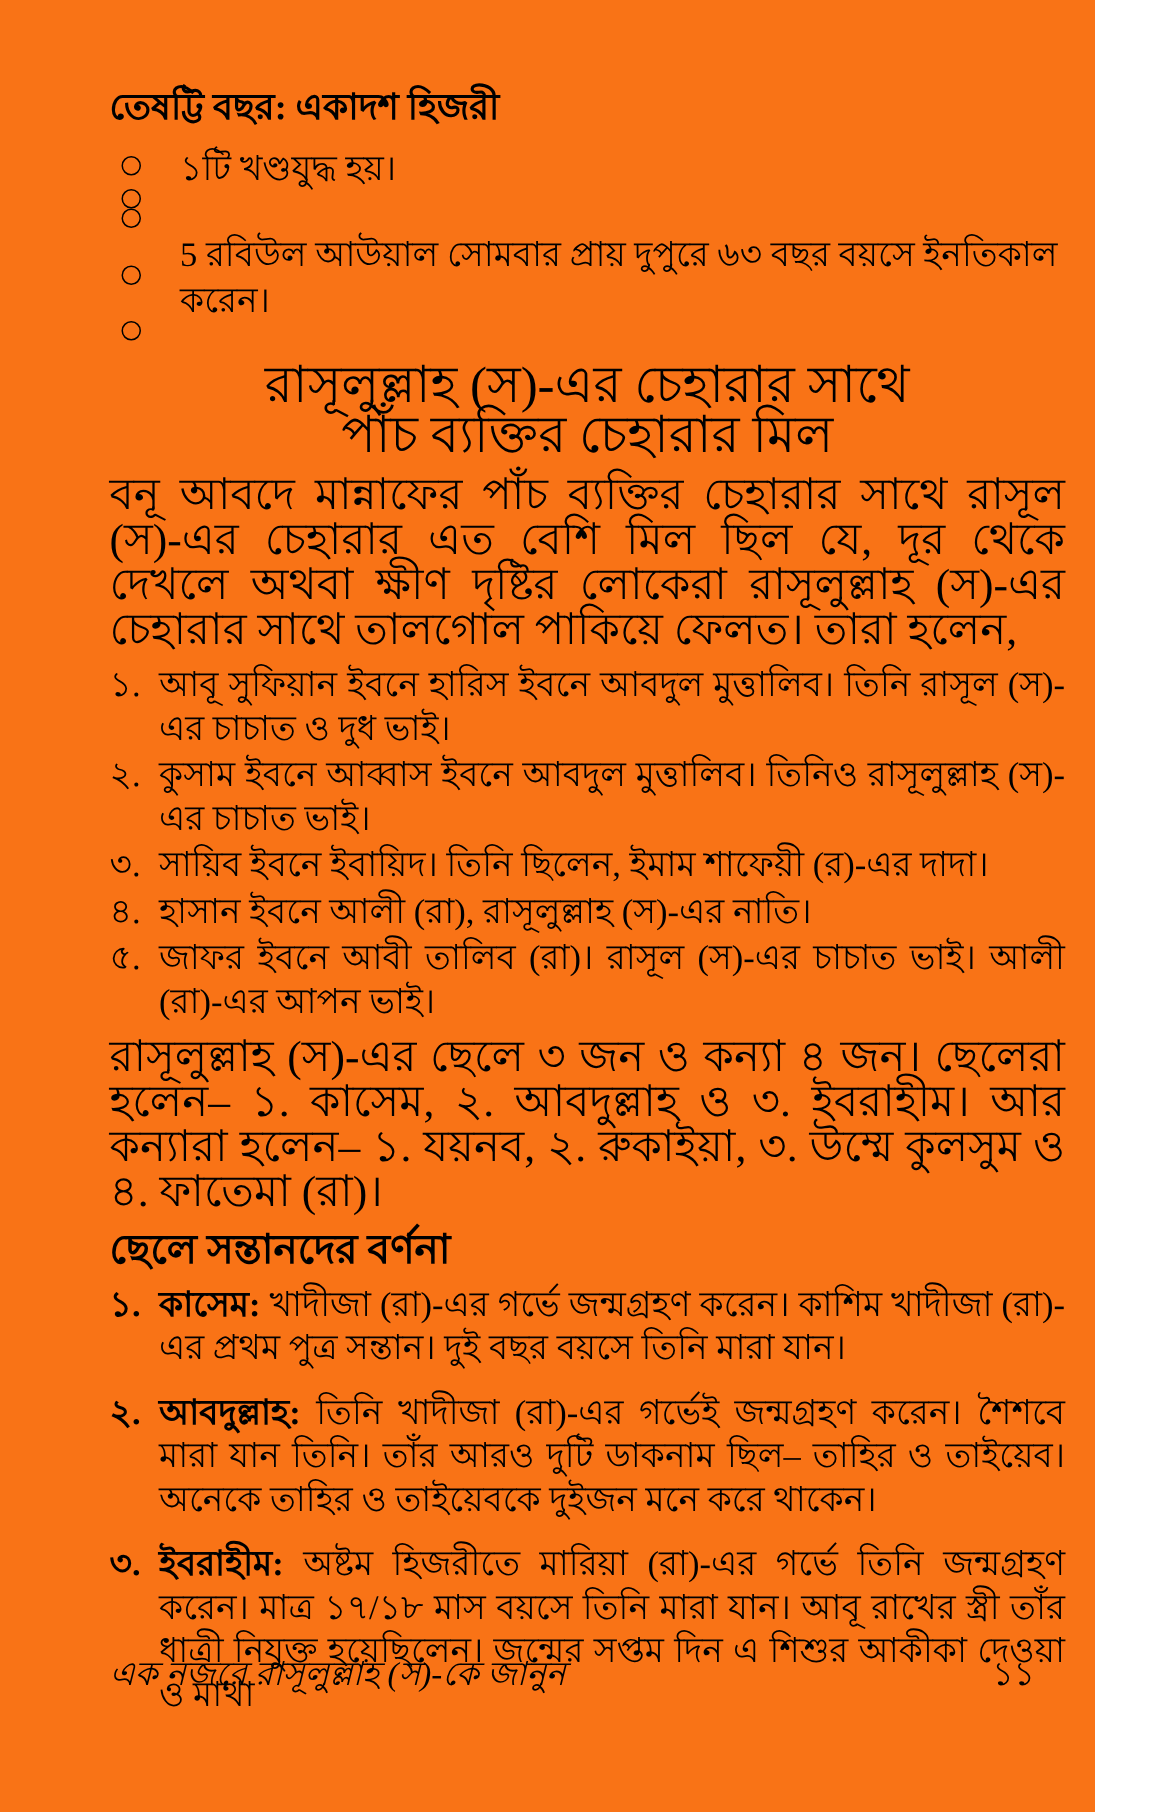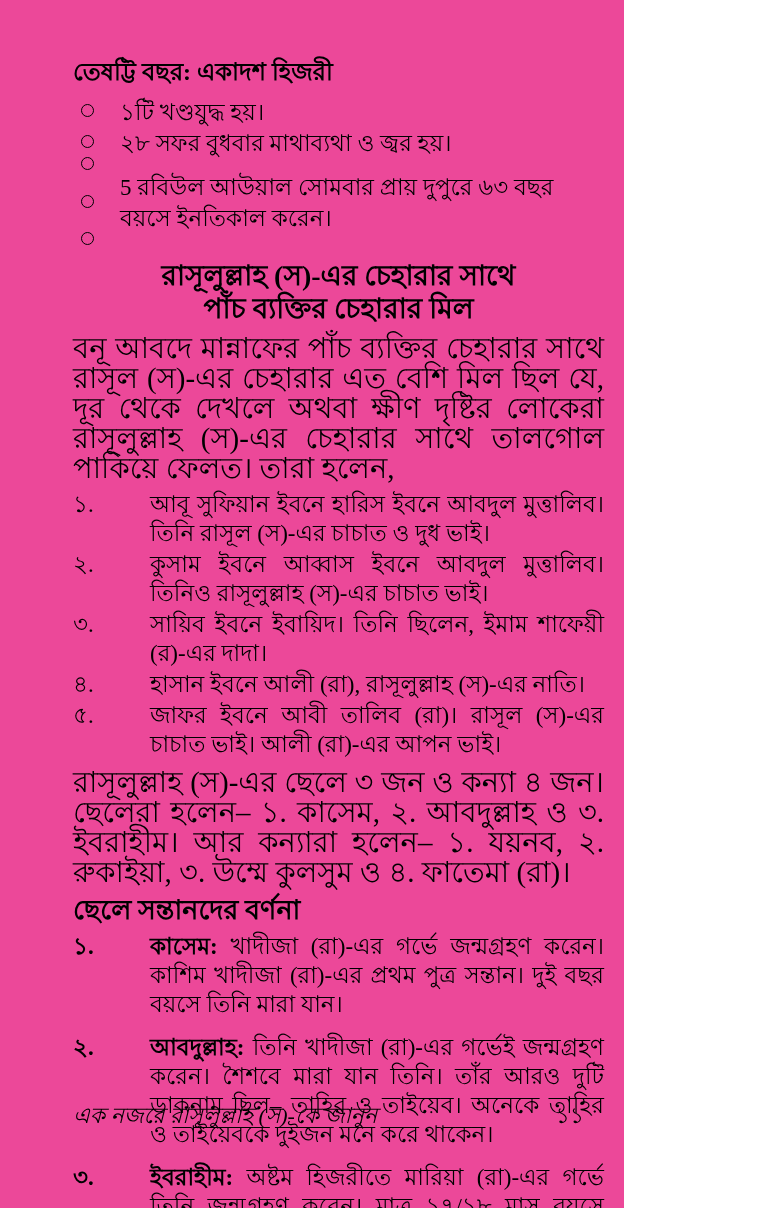--- a/index.html
+++ b/index.html
@@ -1,39 +1,39 @@
 <!DOCTYPE html>
 <html lang="bn"><head>
 <meta charset="utf-8">
 <style>
   html, body { margin: 0; padding: 0; background: #ffffff; }
   .page {
     position: relative;
-    width: 624px;
+    width: 730px;
     height: 1208px;
-    background: #ec4899;
+    background: #f97316;
     color: #000000;
     font-family: "Liberation Serif", "DejaVu Serif", serif;
     overflow: hidden;
     box-sizing: border-box;
   }
   .content {
     padding: 56px 20px 0 73px; 
   }
 
   
   .h-left {
     font-size: 24px;
     font-weight: bold;
     line-height: 32px;
     margin: 0;
   }
   .h-center {
-    font-size: 28px;
-    font-weight: bold;
+    font-size: 34px;
+    font-weight: normal;
     line-height: 33px;
     text-align: center;
     margin: 12px 0 0 0;
   }
   .h-sub {
     font-size: 27px;
     font-weight: bold;
     line-height: 30px;
     margin: 8px 0 0 0;
   }
@@ -84,21 +84,20 @@
   ol.numbered li + li { margin-top: 2px; }
   ol.numbered.spaced li + li { margin-top: 14px; }
   ol.numbered .num {
     flex: 0 0 33px;
     font-weight: normal;
   }
   ol.numbered.spaced .num { font-weight: bold; }
   ol.numbered .itext {
     flex: 1 1 auto;
     text-align: justify;
-    margin-left: 44px;
   }
   .lead { font-weight: bold; }
 
   
   .footer {
     position: absolute;
     left: 73px;
     right: 40px;
     top: 1102px;
     display: flex;
@@ -117,21 +116,20 @@
   <div class="content">
 
     <h2 class="h-left">তেষট্টি বছর: একাদশ হিজরী</h2>
     <ul class="bullets">
       <li>
         <span class="bullet-mark"></span>
         <span>১টি খণ্ডযুদ্ধ হয়।</span>
       </li>
       <li>
         <span class="bullet-mark"></span>
-        <span>২৮ সফর বুধবার মাথাব্যথা ও জ্বর হয়।</span>
       </li>
       <li>
         <span class="bullet-mark"></span>
       </li>
       <li>
         <span class="bullet-mark"></span>
         <span>5 রবিউল আউয়াল সোমবার প্রায় দুপুরে ৬৩ বছর বয়সে ইনতিকাল করেন।</span>
       </li>
       <li>
         <span class="bullet-mark"></span>

